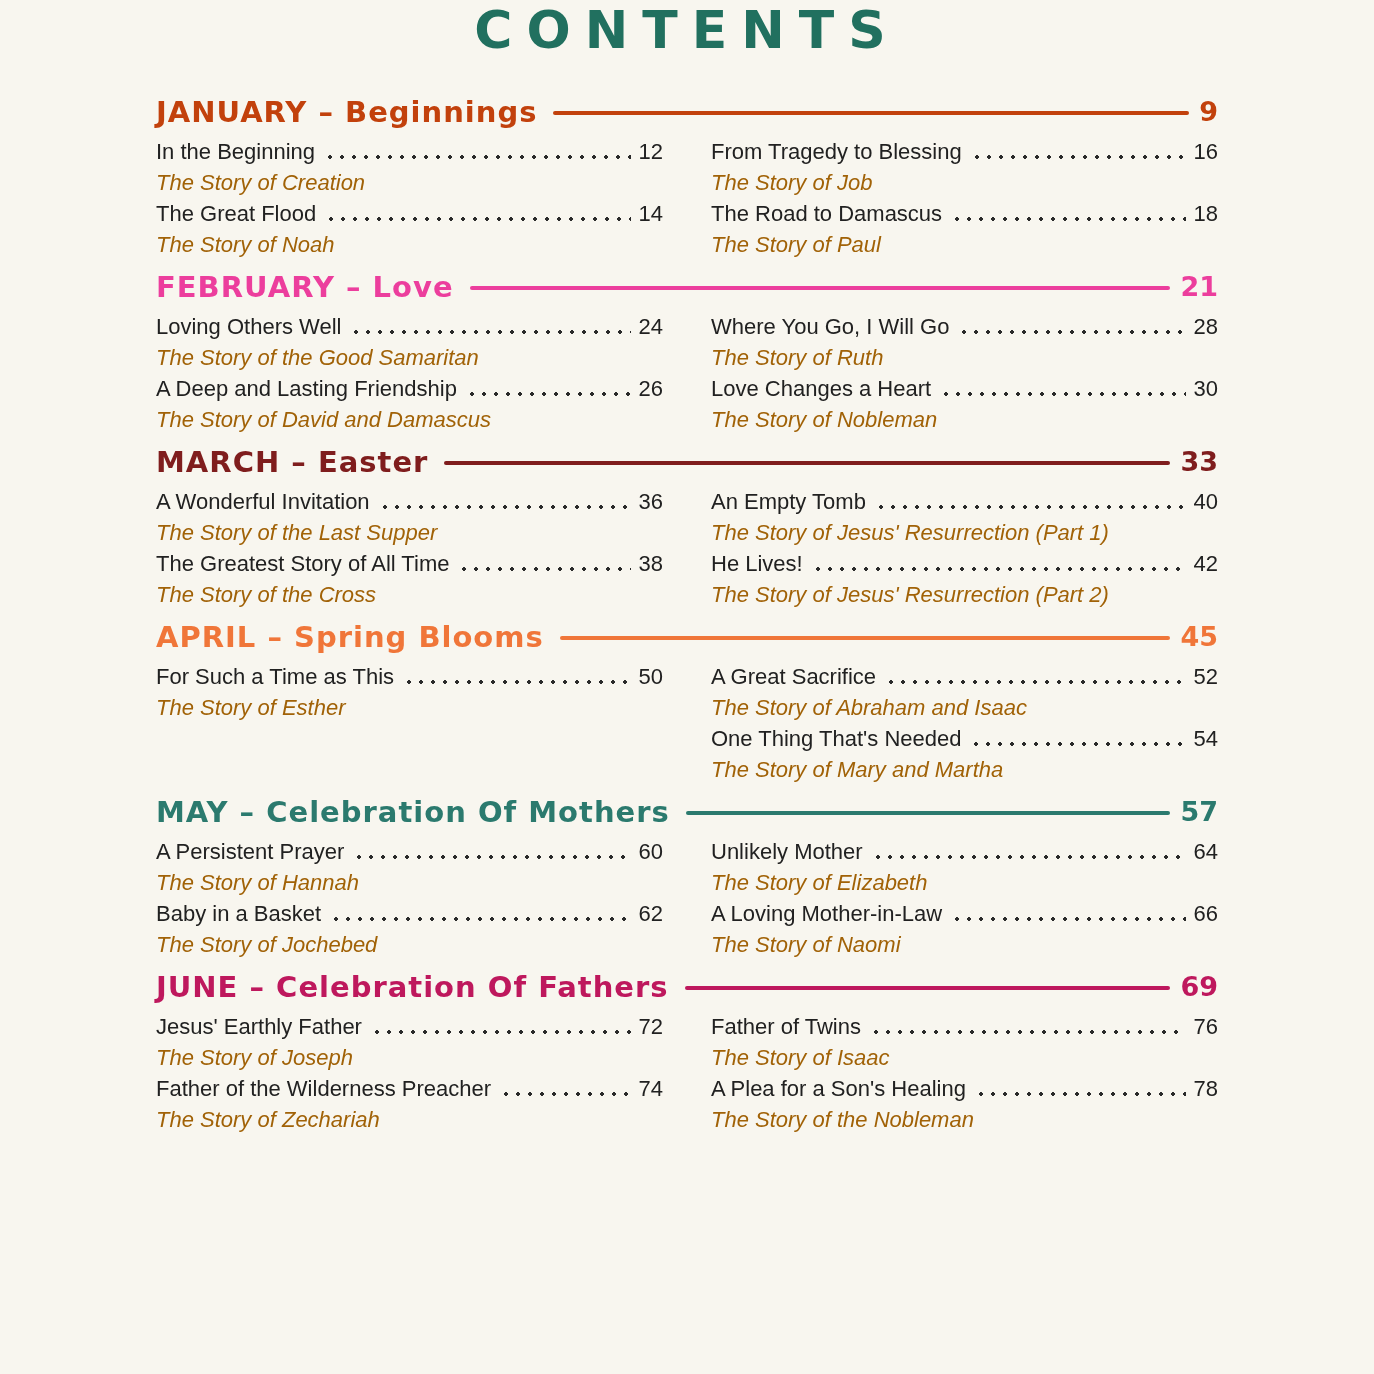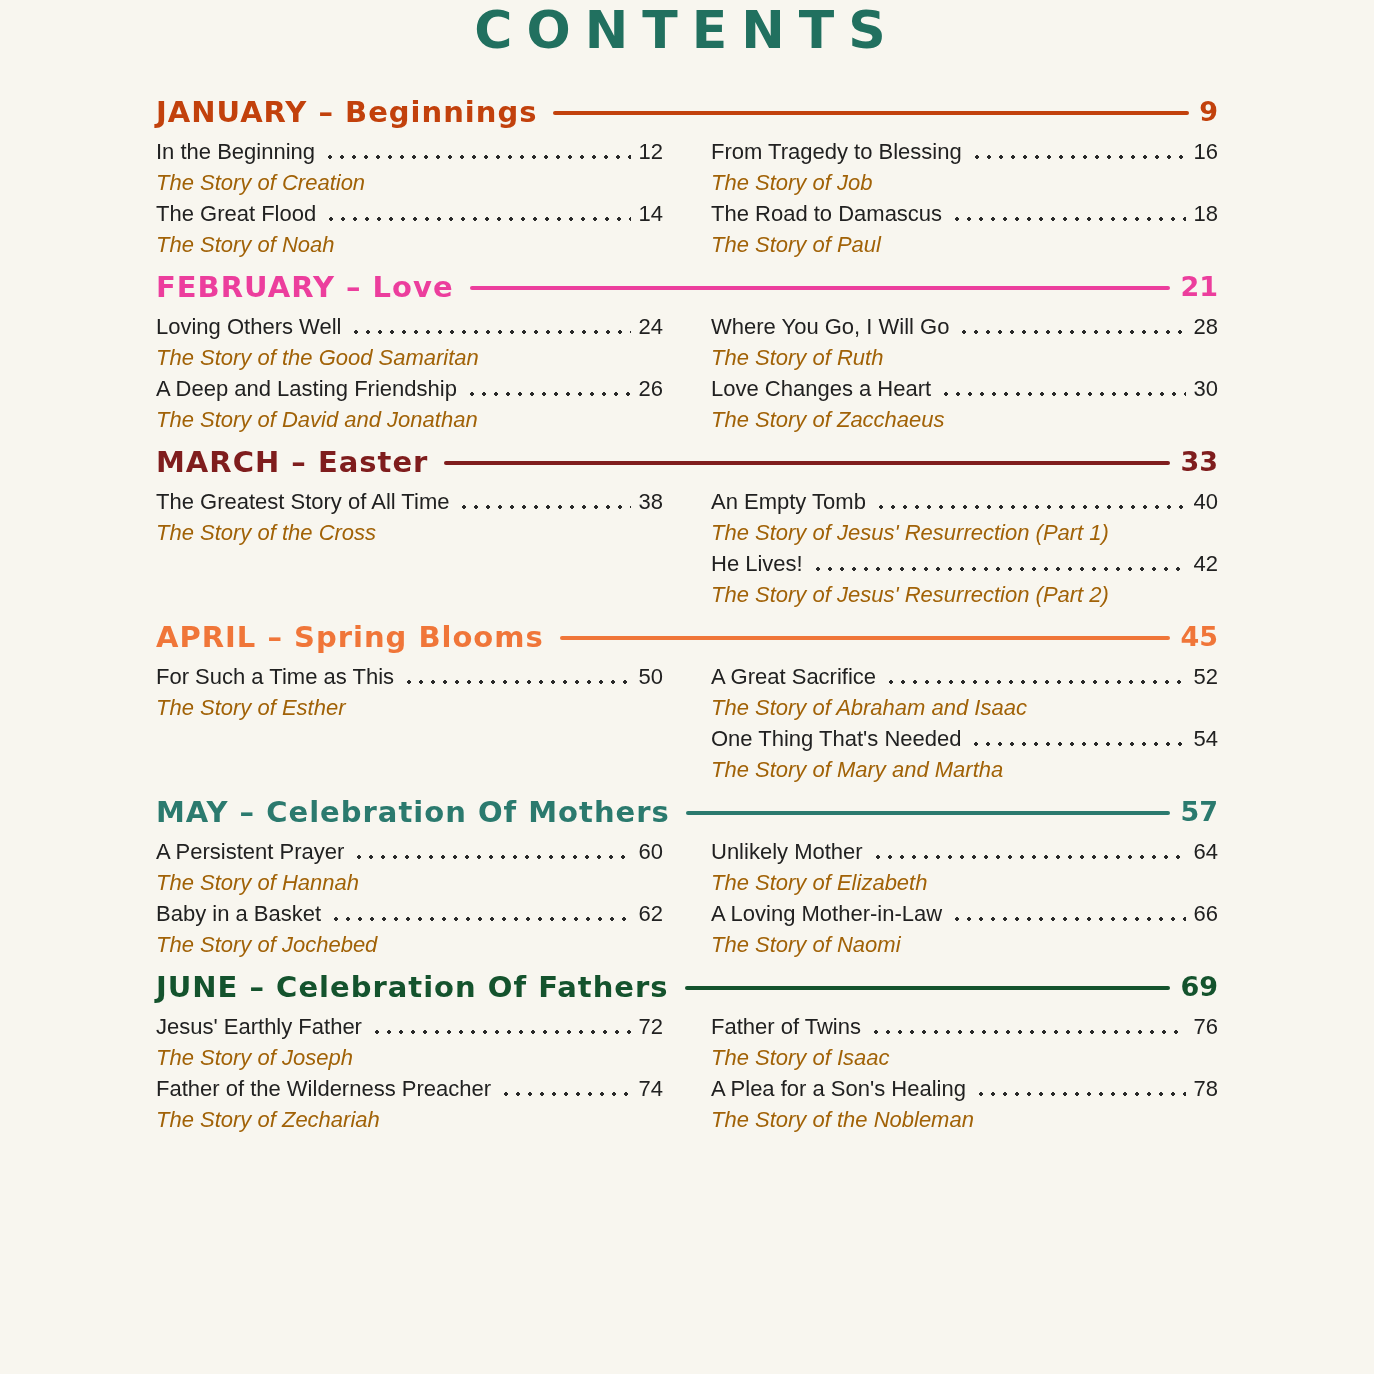--- a/index.html
+++ b/index.html
@@ -155,54 +155,62 @@
             <span class="entry-page">24</span>
           </div>
           <div class="entry-sub">The Story of the Good Samaritan</div>
         </div>
         <div class="entry">
           <div class="entry-line">
             <span class="entry-title">A Deep and Lasting Friendship</span>
             <span class="dots"></span>
             <span class="entry-page">26</span>
           </div>
-          <div class="entry-sub">The Story of David and Jonathan</div>
+          <div class="entry-sub">The Story of David and Damascus</div>
         </div>
       </div>
       <div class="col">
         <div class="entry">
           <div class="entry-line">
             <span class="entry-title">Where You Go, I Will Go</span>
             <span class="dots"></span>
             <span class="entry-page">28</span>
           </div>
           <div class="entry-sub">The Story of Ruth</div>
         </div>
         <div class="entry">
           <div class="entry-line">
             <span class="entry-title">Love Changes a Heart</span>
             <span class="dots"></span>
             <span class="entry-page">30</span>
           </div>
-          <div class="entry-sub">The Story of Zacchaeus</div>
+          <div class="entry-sub">The Story of Nobleman</div>
         </div>
       </div>
     </div>
   </section>
 
   <section class="toc-section">
     <div class="sec-head" style="color: #7f1d1d;">
       <span class="sec-label">MARCH – Easter</span>
       <span class="sec-rule"></span>
       <span class="sec-page">33</span>
     </div>
     <div class="sec-entries">
       <div class="col">
         <div class="entry">
           <div class="entry-line">
+            <span class="entry-title">A Wonderful Invitation</span>
+            <span class="dots"></span>
+            <span class="entry-page">36</span>
+          </div>
+          <div class="entry-sub">The Story of the Last Supper</div>
+        </div>
+        <div class="entry">
+          <div class="entry-line">
             <span class="entry-title">The Greatest Story of All Time</span>
             <span class="dots"></span>
             <span class="entry-page">38</span>
           </div>
           <div class="entry-sub">The Story of the Cross</div>
         </div>
       </div>
       <div class="col">
         <div class="entry">
           <div class="entry-line">
@@ -302,21 +310,21 @@
             <span class="dots"></span>
             <span class="entry-page">66</span>
           </div>
           <div class="entry-sub">The Story of Naomi</div>
         </div>
       </div>
     </div>
   </section>
 
   <section class="toc-section">
-    <div class="sec-head" style="color: #14532d;">
+    <div class="sec-head" style="color: #be185d;">
       <span class="sec-label">JUNE – Celebration Of Fathers</span>
       <span class="sec-rule"></span>
       <span class="sec-page">69</span>
     </div>
     <div class="sec-entries">
       <div class="col">
         <div class="entry">
           <div class="entry-line">
             <span class="entry-title">Jesus' Earthly Father</span>
             <span class="dots"></span>

